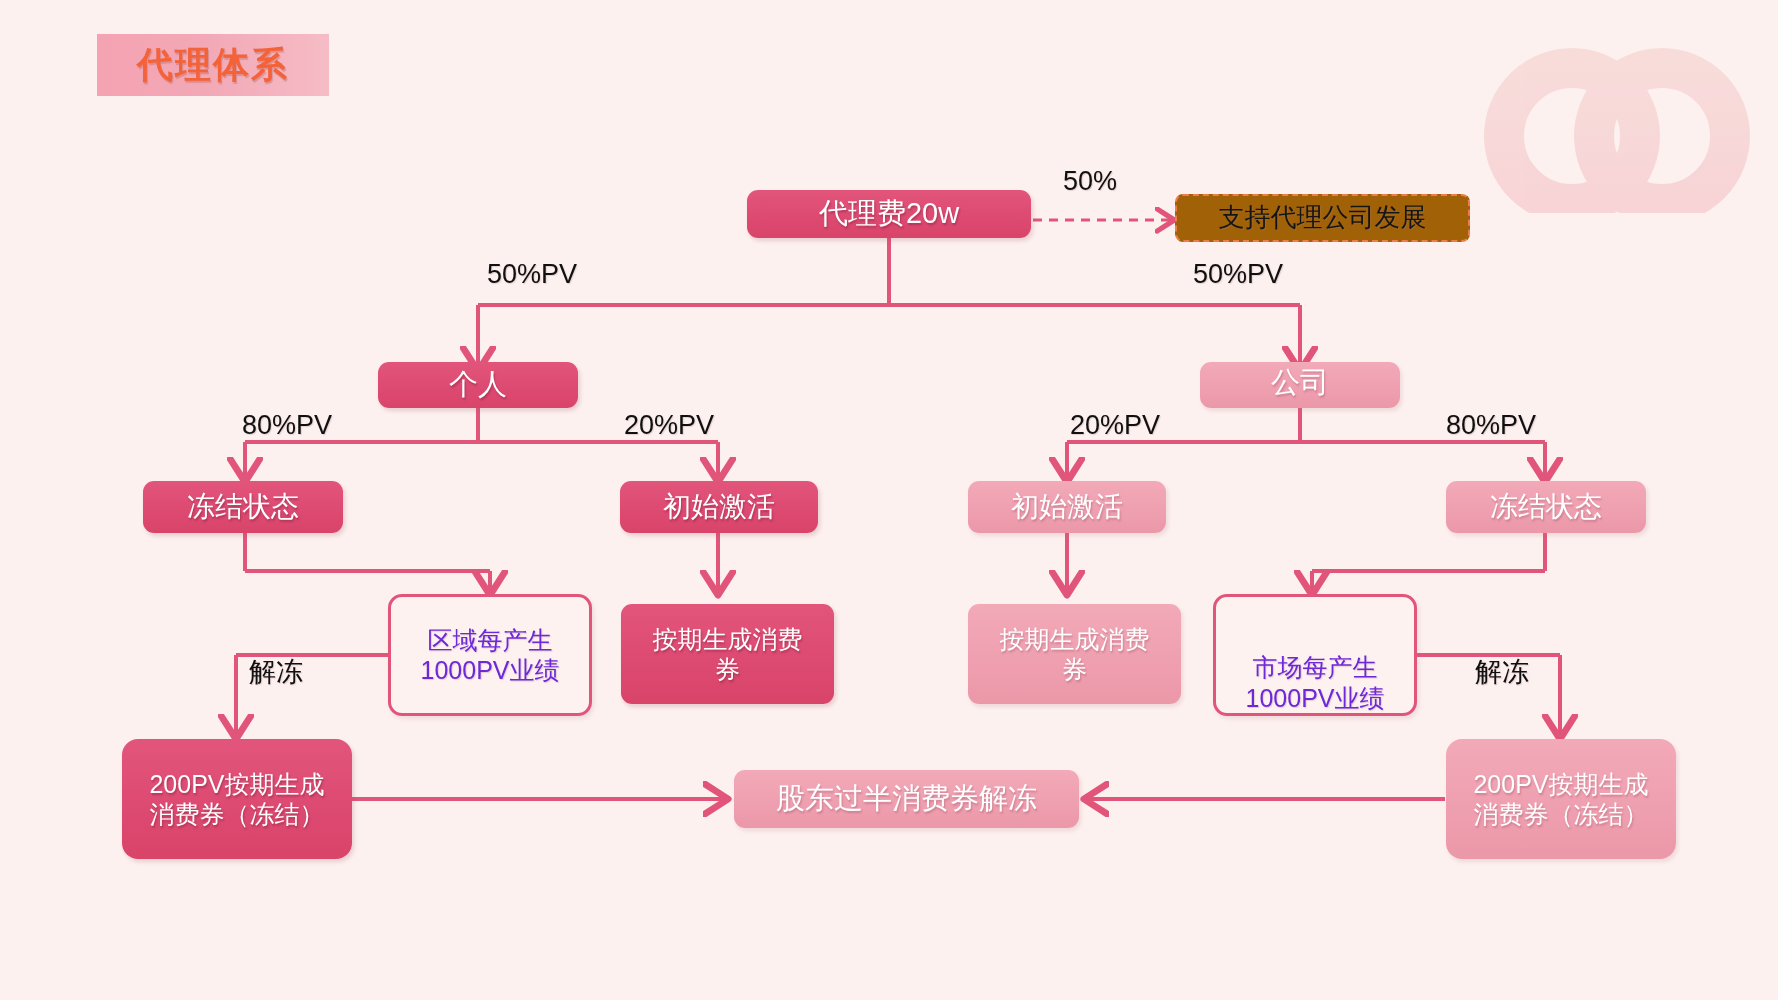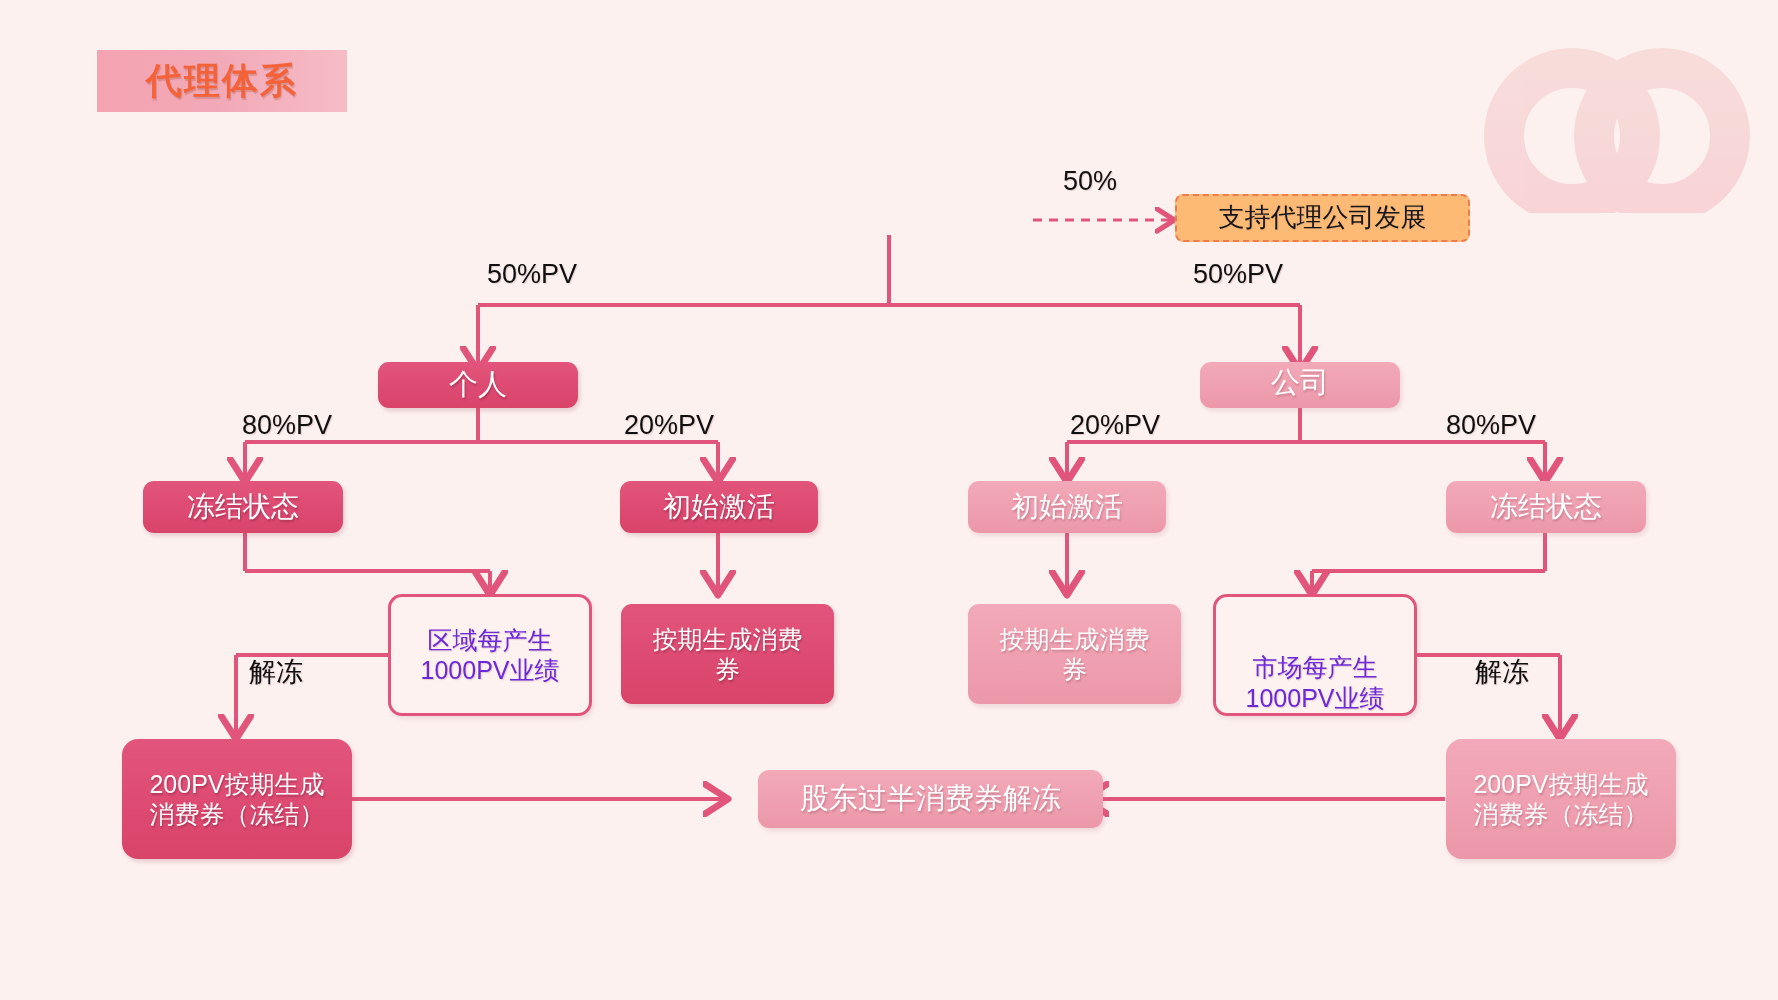--- a/index.html
+++ b/index.html
@@ -27,22 +27,22 @@
     right: 14px;
     top: 18px;
     width: 300px;
     height: 195px;
     pointer-events: none;
   }
   
   #title-banner {
     position: absolute;
     left: 97px;
-    top: 50px;
-    width: 250px;
+    top: 34px;
+    width: 232px;
     height: 62px;
     background: linear-gradient(90deg, #f5a3b2 0%, #f2a8b6 45%, #f6bcc6 100%);
     display: flex;
     align-items: center;
     justify-content: center;
   }
   #title-banner .title-text {
     font-size: 36px;
     font-weight: bold;
     color: #f4623a;
@@ -85,21 +85,21 @@
   }
   .node.outline {
     background: #fdf2f0;
     color: #6d28d9;
     border: 3px solid #e2557b;
     border-radius: 14px;
     text-shadow: 1px 1px 1px rgba(170,120,130,0.30);
     box-shadow: 2px 3px 4px rgba(180,130,145,0.18);
   }
   .node.dashed {
-    background: #fdba74;
+    background: #a16207;
     color: #151515;
     border: 2px dashed #ef7c4e;
     border-radius: 8px;
     text-shadow: 1px 1px 1px rgba(170,130,130,0.25);
   }
 
   
   .edge-label {
     position: absolute;
     color: #101010;
@@ -175,20 +175,23 @@
 
       <path d="M1417,655 L1560,655"></path>
       <path d="M1560,655 L1560,736" marker-end="url(#arrow)"></path>
 
       <path d="M352,799 L725,799" marker-end="url(#arrow)"></path>
 
       <path d="M1445,799 L1087,799" marker-end="url(#arrow)"></path>
     </g>
   </svg>
 
+  <div class="node dark" style="left:747px; top:190px; width:284px; height:48px; font-size:29px;">
+    <span class="label">代理费20w</span>
+  </div>
 
   <div class="node dashed" style="left:1175px; top:194px; width:295px; height:48px; font-size:26px;">
     <span class="label">支持代理公司发展</span>
   </div>
 
   <div class="node dark" style="left:378px; top:362px; width:200px; height:46px; font-size:29px;">
     <span class="label">个人</span>
   </div>
 
   <div class="node light" style="left:1200px; top:362px; width:200px; height:46px; font-size:29px;font-family:Liberation Mono, monospace;">
@@ -239,21 +242,21 @@
     </span>
   </div>
 
   <div class="node dark" style="left:122px; top:739px; width:230px; height:120px; font-size:25px; border-radius:16px;">
     <span class="label">
       <span>200PV按期生成</span><br>
       <span>消费券（冻结）</span>
     </span>
   </div>
 
-  <div class="node light" style="left:734px; top:770px; width:345px; height:58px; font-size:29px;margin-left:24px;">
+  <div class="node light" style="left:734px; top:770px; width:345px; height:58px; font-size:29px;">
     <span class="label">股东过半消费券解冻</span>
   </div>
 
   <div class="node light" style="left:1446px; top:739px; width:230px; height:120px; font-size:25px; border-radius:16px;">
     <span class="label">
       <span>200PV按期生成</span><br>
       <span>消费券（冻结）</span>
     </span>
   </div>
 

